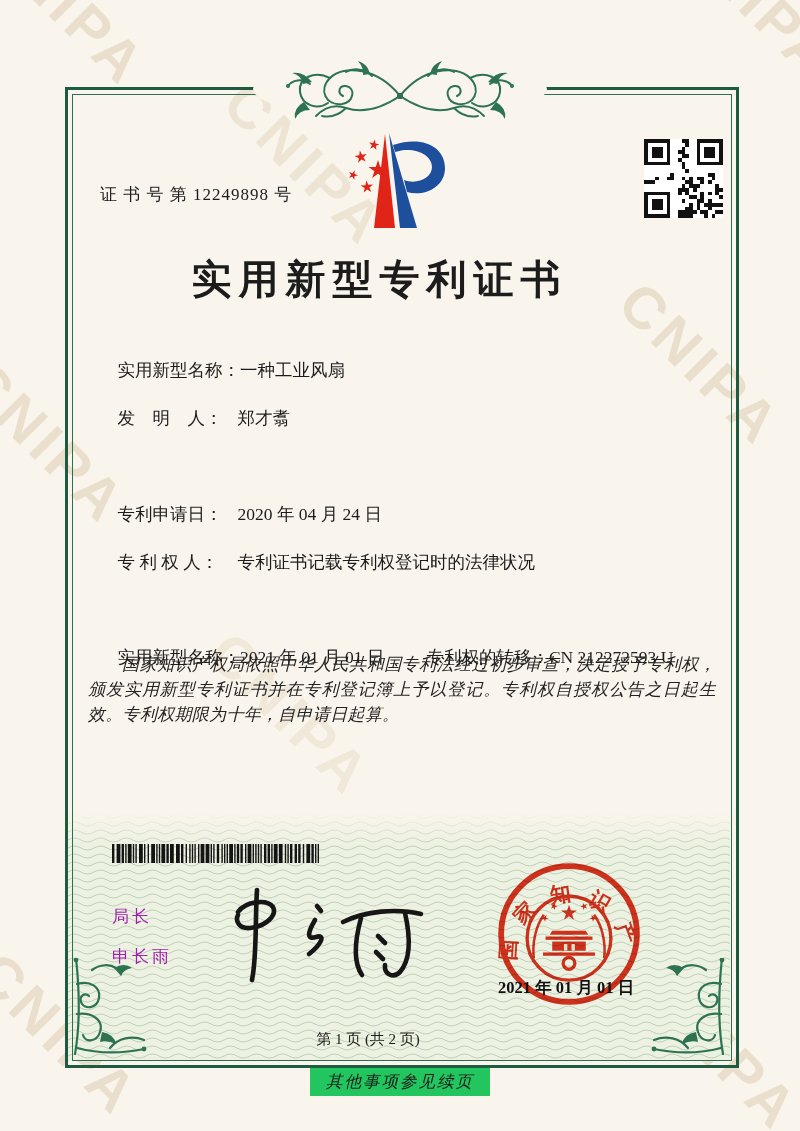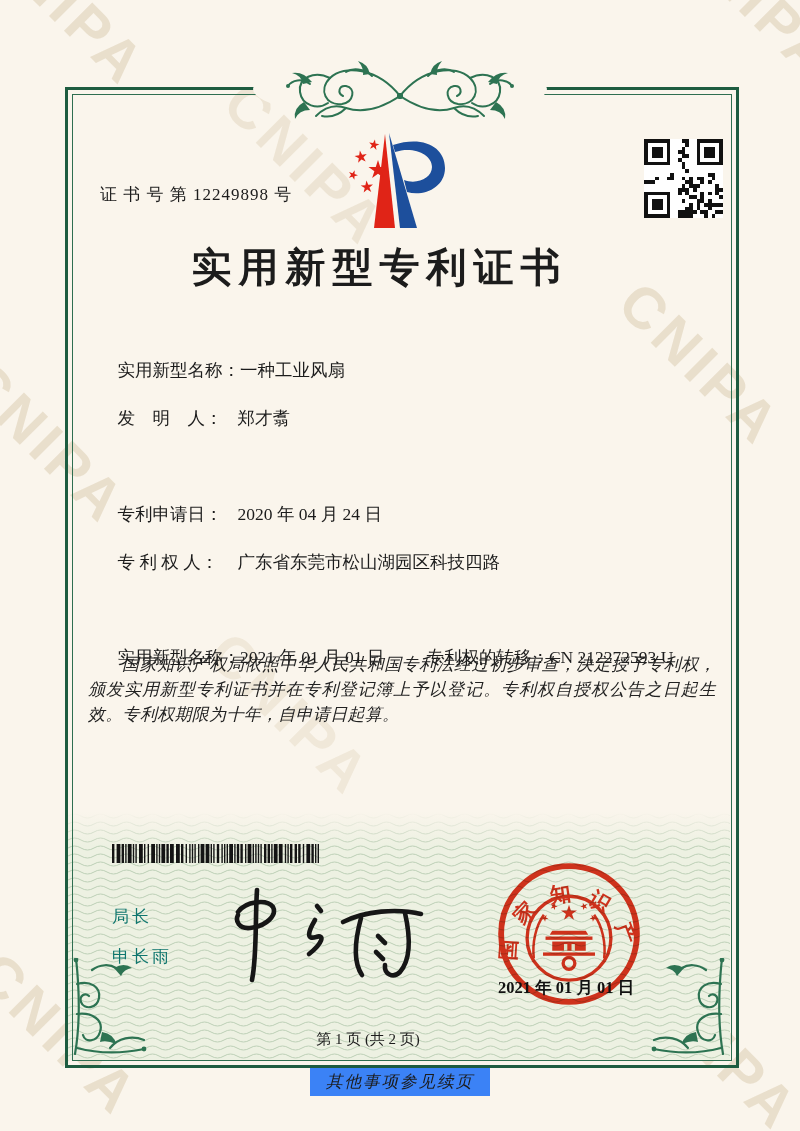--- a/index.html
+++ b/index.html
@@ -31,51 +31,51 @@
   
   #top-ornament{ position:absolute; left:252px; top:58px; width:296px; height:64px; z-index:3; }
   .corner-orn{ position:absolute; width:82px; height:100px; z-index:3; }
   #corner-bl{ left:68px; top:958px; }
   #corner-br{ left:648px; top:958px; transform:scaleX(-1); }
   
   #cert-no{ position:absolute; left:100px; top:138px; z-index:4; font-size:17px; letter-spacing:1px; white-space:pre;margin-top:45px; }
   #logo{ position:absolute; left:343px; top:131px; width:114px; height:102px; z-index:4; }
   #qr{ position:absolute; left:644px; top:139px; width:79px; height:79px; z-index:4; background:#fff; }
   #title{
-    position:absolute; left:0; top:240px; width:752px; z-index:4;
+    position:absolute; left:0; top:252px; width:752px; z-index:4;
     text-align:center; font-size:40px; font-weight:bold; letter-spacing:7px;
     padding-left:7px; box-sizing:border-box;
   }
   
   .row{ position:absolute; left:100px; z-index:4; font-size:17.5px; white-space:pre; }
   .flabel{ display:inline-block; min-width:120px; white-space:pre; }
   .fvalue{ white-space:pre; }
   .flabel2{ margin-left:42px; white-space:pre; }
   
   #body-text{
     position:absolute; left:88px; top:652px; width:628px; z-index:4;
     font-size:17px; line-height:25px; font-style:italic; text-align:justify;
     color:#222; letter-spacing:0.3px;
   }
   #body-text p{ margin:0; text-indent:2em; }
   
   #barcode{ position:absolute; left:112px; top:844px; width:208px; height:19px; z-index:4; }
   
   #officer{ position:absolute; left:112px; top:905px; z-index:4;
-    font-family:"Liberation Sans","DejaVu Sans",sans-serif; font-size:17px; letter-spacing:3px; color:#0f766e; }
+    font-family:"Liberation Sans","DejaVu Sans",sans-serif; font-size:17px; letter-spacing:3px; color:#a21caf; }
   #officer div{ margin-bottom:17px; }
   #signature{ position:absolute; left:225px; top:880px; width:210px; height:108px; z-index:5; }
   
   #seal{ position:absolute; left:481px; top:846px; width:176px; height:176px; z-index:5; opacity:0.95; mix-blend-mode:multiply; }
   #seal-date{ position:absolute; left:498px; top:977px; width:145px; z-index:6;
     font-size:16.5px; font-weight:bold; white-space:nowrap; color:#111; }
   
   #page-info{ position:absolute; left:0; top:1030px; width:736px; text-align:center; z-index:4; font-size:15px; white-space:pre; }
   #continuation{ position:absolute; left:0; top:1068px; width:800px; text-align:center; z-index:4; }
-  #continuation span{ display:inline-block; background:#3b82f6; padding:3px 16px; font-size:16.5px; font-style:italic; letter-spacing:2px; }
+  #continuation span{ display:inline-block; background:#22c55e; padding:3px 16px; font-size:16.5px; font-style:italic; letter-spacing:2px; }
 </style>
 </head>
 <body>
 
 <div id="page">
 
   <div class="wm" style="left:-35px; top:-30px;">CNIPA</div>
   <div class="wm" style="left:655px; top:-35px;">CNIPA</div>
   <div class="wm" style="left:205px; top:130px; opacity:.75;">CNIPA</div>
   <div class="wm" style="left:-55px; top:408px;">CNIPA</div>
@@ -276,21 +276,21 @@
   <div class="row" style="top:337px">
     <span class="flabel">实用新型名称：</span><span class="fvalue">一种工业风扇</span>
   </div>
   <div class="row" style="top:385px">
     <span class="flabel">发　明　人：</span><span class="fvalue">郑才翥</span>
   </div>
   <div class="row" style="top:481px">
     <span class="flabel">专利申请日：</span><span class="fvalue">2020 年 04 月 24 日</span>
   </div>
   <div class="row" style="top:529px">
-    <span class="flabel">专 利 权 人：</span><span class="fvalue">广东省东莞市松山湖园区科技四路</span>
+    <span class="flabel">专 利 权 人：</span><span class="fvalue">专利证书记载专利权登记时的法律状况</span>
   </div>
   <div class="row" style="top:624px">
     <span class="flabel">实用新型名称：</span><span class="fvalue">2021 年 01 月 01 日</span><span class="flabel2">专利权的转移：</span><span class="fvalue">CN 212272593 U</span>
   </div>
 
   <div id="body-text">
     <p>国家知识产权局依照中华人民共和国专利法经过初步审查，决定授予专利权，颁发实用新型专利证书并在专利登记簿上予以登记。专利权自授权公告之日起生效。专利权期限为十年，自申请日起算。</p>
   </div>
 
   <svg id="barcode" viewBox="0 0 208 19" preserveAspectRatio="none">

